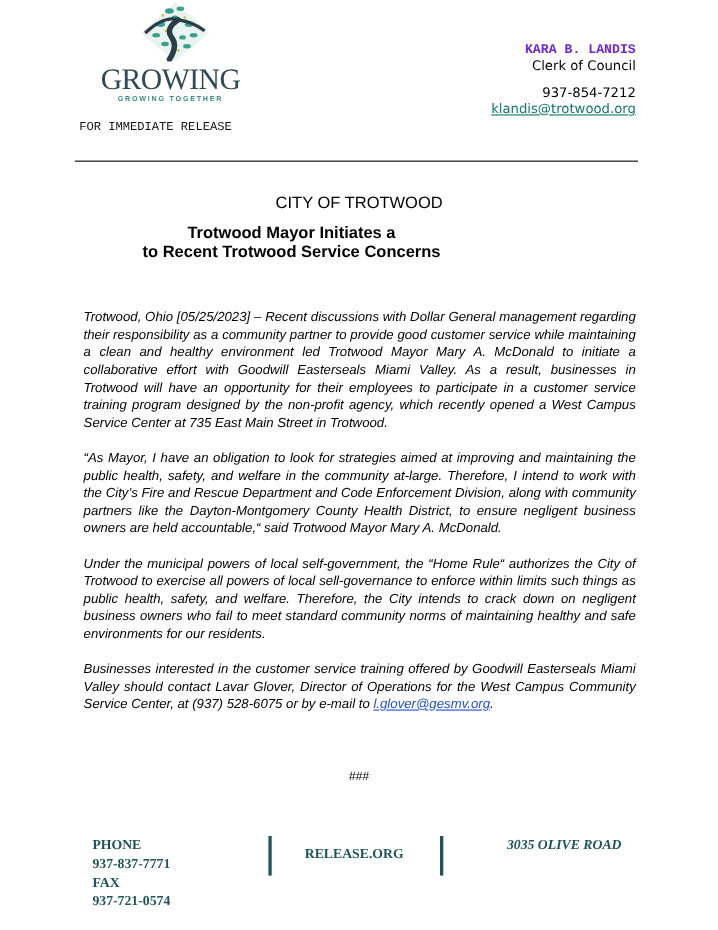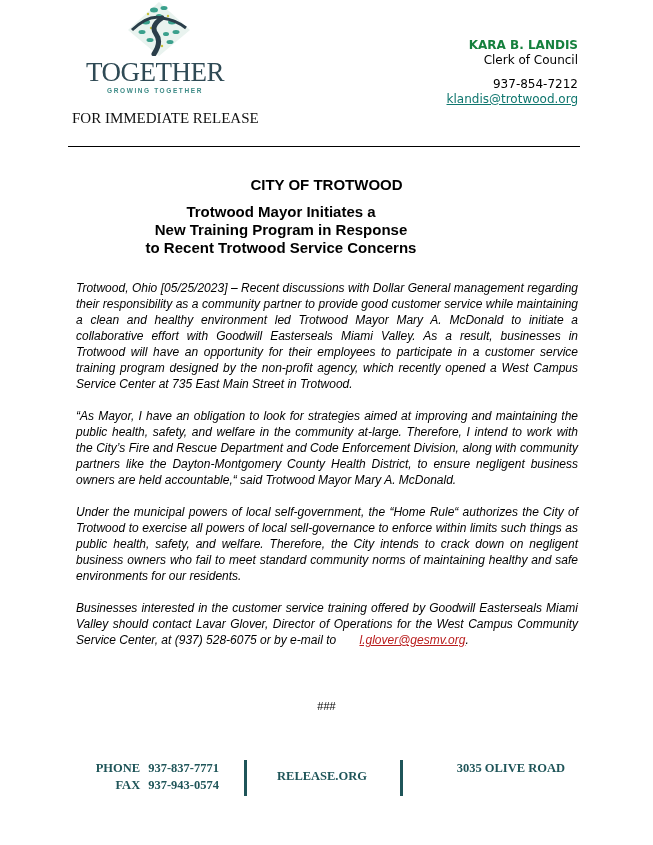--- a/index.html
+++ b/index.html
@@ -1,38 +1,38 @@
 <!DOCTYPE html>
 <html><head>
 <meta charset="utf-8">
 <style>
   html, body { margin:0; padding:0; background:#ffffff; }
   body { width:653px; height:845px; position:relative; overflow:hidden; font-family:"Liberation Sans", sans-serif; color:#000; }
   .abs { position:absolute; }
   .logo-mark { left:124px; top:0px; width:70px; height:56px; }
   .logo-word { left:78px; top:58px; width:154px; text-align:center; font-family:"Liberation Serif", serif; font-size:27px; color:#2f4a55; letter-spacing:-0.5px; line-height:28px; }
   .logo-tag { left:78px; top:87px; width:154px; text-align:center; font-size:6.5px; font-weight:bold; color:#3c8a86; letter-spacing:1.6px; }
-  .release { left:72px; top:110px; font-family:Liberation Serif, serif; font-size:15px; color:#111; }
+  .release { left:72px; top:110px; font-family:Liberation Mono, monospace; font-size:11px; color:#111; }
   .contact { right:75px; top:38px; text-align:right; font-family:"DejaVu Sans", sans-serif; font-size:12px; line-height:15px; }
-  .contact .name { color:#15803d; font-weight:bold; }
+  .contact .name { color:#6d28d9; font-weight:bold;font-family:Liberation Mono, monospace; }
   .contact .gap { height:9px; }
   .contact a { color:#0f766e; text-decoration:underline; }
   .rule { left:68px; top:146px; width:512px; height:1px; background:#000; }
-  .city { left:0; width:653px; top:176px; text-align:center; font-size:15px; font-weight:bold; }
-  .headline { left:0; width:530px; top:203px; text-align:center; font-size:15px; font-weight:bold; line-height:18px;margin-left:16px; }
+  .city { left:0; width:653px; top:176px; text-align:center; font-size:15px; font-weight:normal; }
+  .headline { left:0; width:530px; top:203px; text-align:center; font-size:15px; font-weight:bold; line-height:18px; }
   .body { left:76px; top:280px; width:502px; font-size:12px; line-height:16px; text-align:justify; }
   .body p { margin:0 0 16px 0;font-style:italic; }
-  .body a { color:#b91c1c; text-decoration:underline;margin-left:20px; }
+  .body a { color:#1d4ed8; text-decoration:underline; }
   .hash { left:0; width:653px; top:700px; text-align:center; font-size:11px; }
   .footer { top:760px; font-family:"Liberation Serif", serif; font-weight:bold; color:#1f5559; font-size:12.5px; line-height:17px; }
   .f-left { left:84px; width:135px; }
-  .f-left .row { display:flex; justify-content:flex-end; }
+  .f-left .row { display:flex; justify-content:flex-end;flex-direction:column; }
   .f-left .lbl { margin-right:8px; }
   .f-mid { left:248px; width:148px; top:768px; text-align:center; }
-  .f-right { left:405px; width:160px; text-align:right; }
+  .f-right { left:405px; width:160px; text-align:right;font-style:italic; }
   .vbar { width:3px; height:36px; background:#1f5559; top:760px; }
 </style>
 </head>
 <body>
 
 <div class="abs logo-mark">
   <svg width="70" height="56" viewBox="0 0 70 56">
     <polygon points="35,2 66,30 35,56 4,30" fill="#e9f3ef"></polygon>
     <g fill="#3aa08c">
       <ellipse cx="30" cy="10" rx="4" ry="2.5"></ellipse>
@@ -49,59 +49,58 @@
     <g fill="#c8c23a">
       <circle cx="27" cy="28" r="1.2"></circle>
         <circle cx="44" cy="16" r="1.2"></circle>
         <circle cx="38" cy="46" r="1.2"></circle>
         <circle cx="24" cy="14" r="1.2"></circle>
     </g>
     <path d="M8,30 Q25,14 38,18 Q52,20 62,28" stroke="#2a3e4a" stroke-width="3" fill="none"></path>
     <path d="M38,18 Q26,26 32,34 Q38,42 30,54" stroke="#2a3e4a" stroke-width="5" fill="none" stroke-linecap="round"></path>
   </svg>
 </div>
-<div class="abs logo-word">TOGETHER</div>
+<div class="abs logo-word">GROWING</div>
 <div class="abs logo-tag">GROWING TOGETHER</div>
 
 <div class="abs release">FOR IMMEDIATE RELEASE</div>
 
 <div class="abs contact">
   <div class="name">KARA B. LANDIS</div>
   <div>Clerk of Council</div>
   <div class="gap"></div>
   <div>937-854-7212</div>
   <div><a>klandis@trotwood.org</a></div>
 </div>
 
 <div class="abs rule"></div>
 
 <div class="abs city">CITY OF TROTWOOD</div>
 <div class="abs headline">
   <div>Trotwood Mayor Initiates a</div>
-  <div>New Training Program in Response</div>
   <div>to Recent Trotwood Service Concerns</div>
 </div>
 
 <div class="abs body">
   <p>Trotwood, Ohio [05/25/2023] – Recent discussions with Dollar General management regarding their responsibility as a community partner to provide good customer service while maintaining a clean and healthy environment led Trotwood Mayor Mary A. McDonald to initiate a collaborative effort with Goodwill  Easterseals Miami Valley. As a result, businesses in Trotwood will have an opportunity for their employees to participate in a customer service training program designed by the non-profit agency, which recently opened a West Campus Service Center at 735 East Main Street in Trotwood.</p>
   <p>“As Mayor, I have an obligation to look for strategies aimed at improving and maintaining the public health, safety, and welfare in the community at-large. Therefore, I intend to work with the City’s Fire and Rescue Department and Code Enforcement Division, along with community partners like the Dayton-Montgomery County Health District, to ensure negligent business owners are held accountable,“ said Trotwood Mayor Mary A. McDonald.</p>
   <p>Under the municipal powers of local self-government, the “Home Rule“ authorizes the City of Trotwood to exercise all powers of local sell-governance to enforce within limits such things as public health, safety, and welfare. Therefore, the City intends to crack down on negligent business owners who fail to meet standard community norms of maintaining healthy and safe environments for our residents.</p>
   <p><span>Businesses interested in the customer service training offered by Goodwill Easterseals Miami Valley should contact Lavar Glover, Director of Operations for the West Campus Community Service Center, at (937) 528-6075 or by e-mail to </span><a>l.glover@gesmv.org</a><span>.</span></p>
 </div>
 
 <div class="abs hash">###</div>
 
 <div class="abs footer f-left">
   <div class="row">
       <span class="lbl">PHONE</span>
       <span>937-837-7771</span>
     </div>
   <div class="row">
       <span class="lbl">FAX</span>
-      <span>937-943-0574</span>
+      <span>937-721-0574</span>
     </div>
 </div>
 <div class="abs vbar" style="left:244px;"></div>
 <div class="abs footer f-mid">RELEASE.ORG</div>
 <div class="abs vbar" style="left:400px;"></div>
 <div class="abs footer f-right">
   <div>3035 OLIVE ROAD</div>
 </div>
 
 </body></html>

